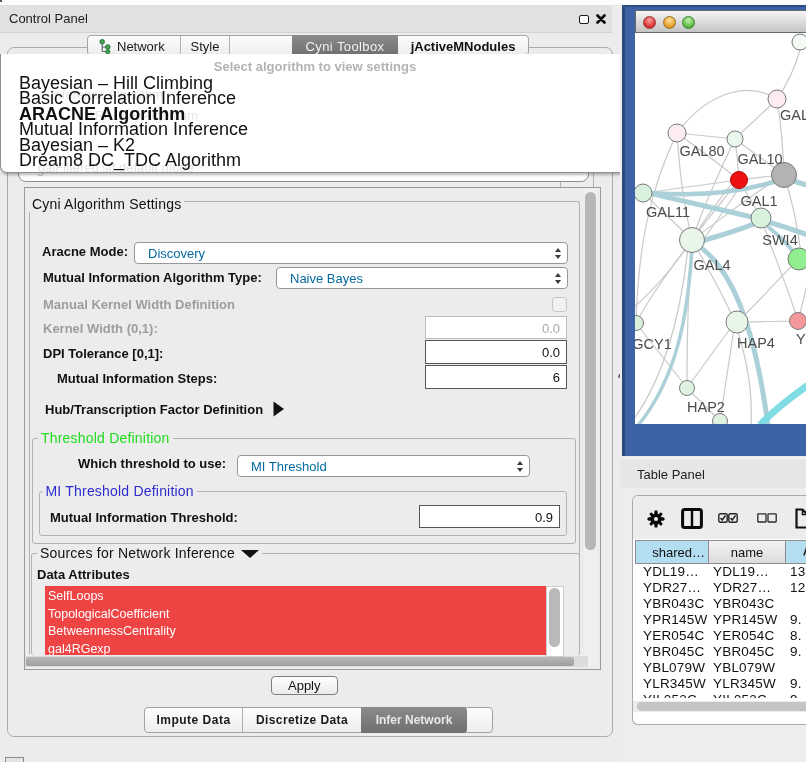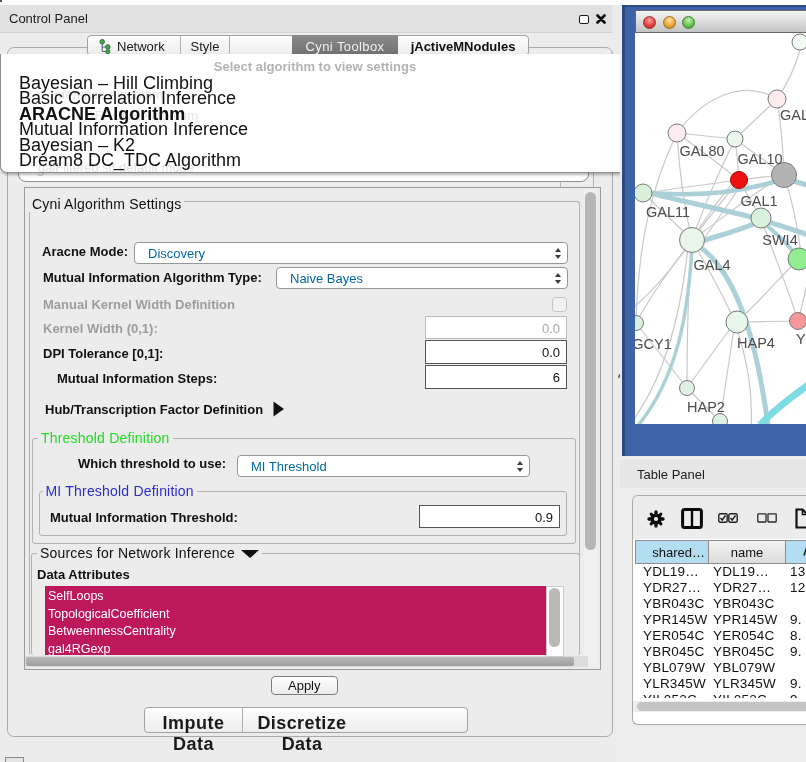--- a/index.html
+++ b/index.html
@@ -107,31 +107,32 @@
   </div>
   <div class="lbl b" style="left:50px;top:510px;">Mutual Information Threshold:</div>
   <div class="field" style="left:419px;top:505px;width:141px;height:23px;border:1.5px solid #555;color:#111;padding:4px 6px 0 0;box-sizing:border-box;">0.9</div>
 
   <div class="group" style="left:31px;top:553px;width:547px;height:101px;border-bottom:none;">
     <div class="gtitle" style="color:#111;">Sources for Network Inference&nbsp;<svg width="18" height="8" viewBox="0 0 18 8" style="margin-left:2px;">
           <path d="M0,0 L18,0 L9,8 Z" fill="#111"></path>
         </svg></div>
   </div>
   <div class="lbl b" style="left:37px;top:567px;">Data Attributes</div>
-  <div class="abs" style="left:45px;top:586px;width:501px;height:69px;background:#be185d;overflow:hidden;">
+  <div class="abs" style="left:45px;top:586px;width:501px;height:69px;background:#ef4444;overflow:hidden;">
     <div style="font-size:12.5px;color:#fff;padding:2px 0 0 3px;line-height:17.7px;">SelfLoops<br>TopologicalCoefficient<br>BetweennessCentrality<br>gal4RGexp</div>
   </div>
   <div class="abs" style="left:546px;top:586px;width:16px;height:69px;background:#fff;border:1px solid #ccc;"></div>
   <div class="abs" style="left:549px;top:588px;width:11px;height:59px;background:#b9b9b9;border-radius:6px;"></div>
 
   <div class="abs" style="left:271px;top:675.5px;width:66.5px;height:19px;background:linear-gradient(#ffffff,#ebebeb);border:1px solid #7e7e7e;border-radius:4px;text-align:center;font-size:13px;padding-top:1.5px;box-sizing:border-box;color:#111;">Apply</div>
 
-  <div class="abs" style="left:144px;top:706.5px;width:322px;height:24px;border:1px solid #a3a3a3;border-radius:4px;background:linear-gradient(#fdfdfd,#ededed);font-size:18px;font-weight:bold;">
+  <div class="abs" style="left:144px;top:706.5px;width:322px;height:24px;border:1px solid #a3a3a3;border-radius:4px;background:linear-gradient(#fdfdfd,#ededed);font-size:12px;font-weight:bold;padding-left:25px;">
     <div class="abs" style="left:0;top:0;width:98px;height:24px;border-right:1px solid #b0b0b0;text-align:center;padding-top:5px;box-sizing:border-box;color:#1a1a1a;letter-spacing:0.5px;">Impute Data</div>
     <div class="abs" style="left:99px;top:0;width:116px;height:24px;text-align:center;padding-top:5px;box-sizing:border-box;color:#1a1a1a;letter-spacing:0.4px;">Discretize Data</div>
+    <div class="abs" style="left:216px;top:-1px;width:106px;height:26px;background:linear-gradient(#8b8b8b,#6f6f6f);text-align:center;padding-top:6px;box-sizing:border-box;color:#e8e8e8;border-radius:0 4px 4px 0;">Infer Network</div>
   </div>
 
   <div class="abs" style="left:0;top:54px;width:580px;height:118px;background:#fff;border:1px solid #8f8f8f;border-top:none;border-radius:0 0 7px 7px;box-shadow:1px 2px 3px rgba(0,0,0,0.28);overflow:hidden;padding-left:48px;">
     <div style="position:absolute;top:5px;left:0;width:100%;text-align:center;font-size:13px;font-weight:bold;color:#b3b3b3;">Select algorithm to view settings</div>
     <div style="position:absolute;top:33px;left:50px;font-size:13px;color:#e3e3e3;">Inference Algorithm</div>
     <div style="position:absolute;top:54px;left:85px;font-size:13px;color:#e6e6e6;">ARACNE Algorithm</div>
     <div style="position:absolute;top:106px;left:37px;font-size:13px;color:#e3e3e3;">galFiltered.sif default mode</div>
     <div style="position:absolute;top:22px;left:18px;font-size:18px;color:#111;line-height:15.4px;">
       Bayesian – Hill Climbing<br>
       Basic Correlation Inference<br>

